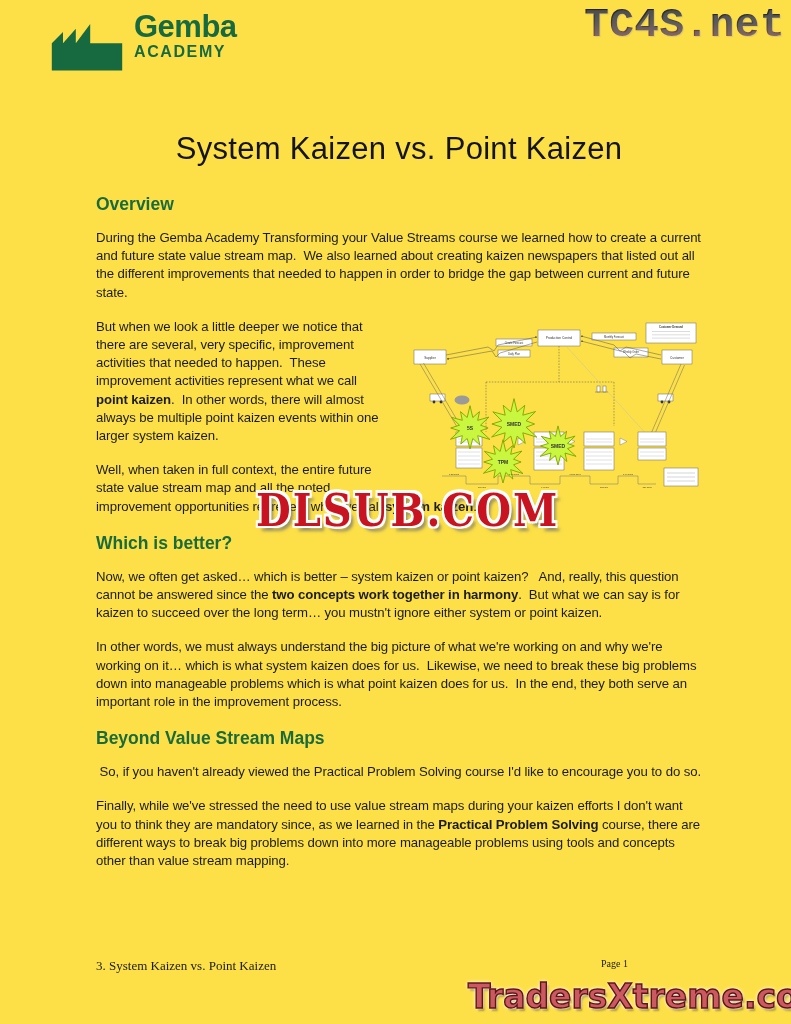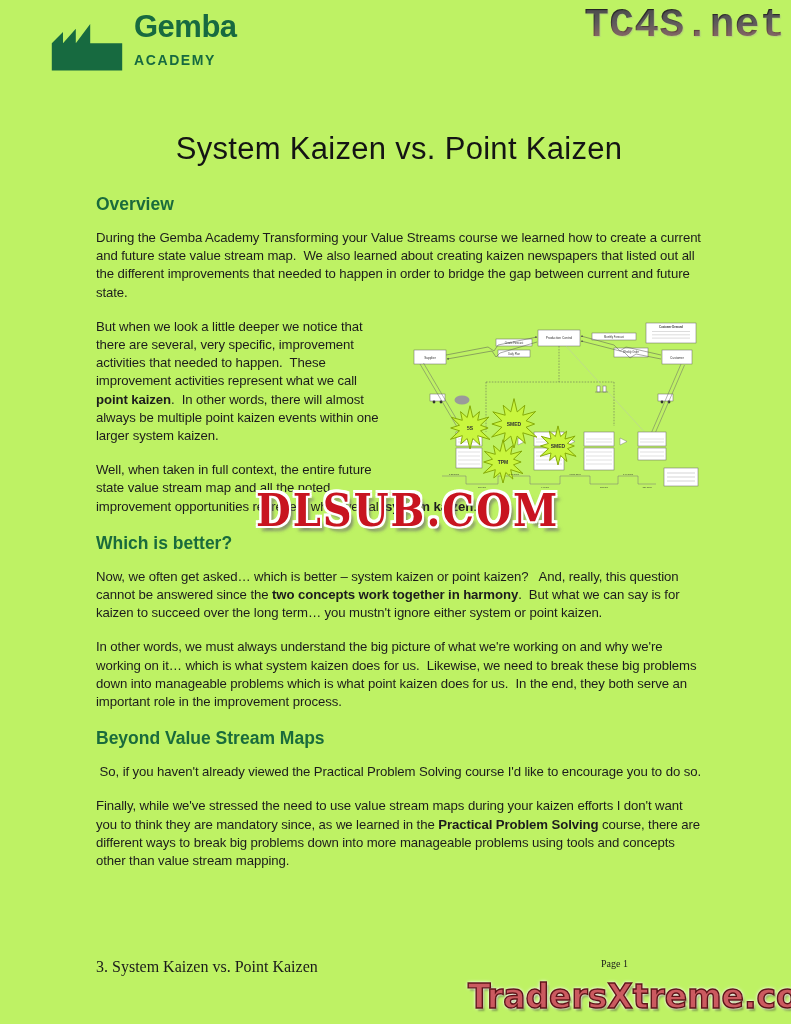--- a/index.html
+++ b/index.html
@@ -1,30 +1,30 @@
 <!DOCTYPE html>
 <html><head>
 <meta charset="utf-8">
 <style>
   * { box-sizing: border-box; margin: 0; padding: 0; }
   html,body { background:#fff; }
   .page {
     position: relative;
     width: 791px; height: 1024px;
-    background: #bef264;
+    background: #fde047;
     overflow: hidden;
     font-family: "Liberation Sans", sans-serif;
   }
 
   
   .logo { position:absolute; top:8px; left:46px; display:flex; align-items:flex-start; }
   .logo-icon { width:82px; height:64px; }
   .logo-text { margin:4px 0 0 6px; color:#176a40; }
   .logo-name { font-size:31px; font-weight:bold; letter-spacing:-0.5px; line-height:30px; }
-  .logo-sub  { font-size:14px; font-weight:bold; letter-spacing:1.6px; line-height:20px;margin-top:8px; }
+  .logo-sub  { font-size:16px; font-weight:bold; letter-spacing:1.6px; line-height:20px; }
 
   
   .wm { position:absolute; white-space:nowrap; pointer-events:none; }
   .wm-tc4s {
     top:2px; right:6px;
     font-family:Liberation Mono, monospace; font-weight:bold; font-size:41px; letter-spacing:0.5px;
     background:linear-gradient(180deg,#202020 15%,#3a3636 45%,#7c4a46 78%,#96605a 100%);
     -webkit-background-clip:text; background-clip:text; color:transparent;
     text-shadow:1px 1px 1px rgba(160,160,160,0.35);
   }
@@ -58,21 +58,21 @@
   .vsm-figure { float:right; width:302px; height:175px; margin:4px 0 0 12px; }
   .vsm-figure text { font-family:"Liberation Sans",sans-serif; fill:#333; }
   .t3   { font-size:3.2px; text-anchor:middle; }
   .t26  { font-size:2.6px; text-anchor:middle; }
   .t27b { font-size:2.7px; font-weight:bold; text-anchor:middle; }
   .burst { fill:#c9f63e; stroke:#7fa300; stroke-width:0.9; }
   .burst-label { font-size:5px; font-weight:bold; fill:#3d4b00; text-anchor:middle; }
   .micro { font-size:2.3px; fill:#777; text-anchor:middle; }
 
   
-  .footer-left  { position:absolute; left:96px;  top:958px; font-family:"Liberation Serif",serif; font-size:16px; color:#1a1a1a; }
+  .footer-left  { position:absolute; left:96px;  top:958px; font-family:"Liberation Serif",serif; font-size:13px; color:#1a1a1a; }
   .footer-right { position:absolute; left:601px; top:958px; font-family:"Liberation Serif",serif; font-size:10px; color:#1a1a1a; }
 </style>
 </head>
 <body>
 
 <div class="page">
 
   <div class="logo">
     <svg class="logo-icon" viewBox="0 0 100 80">
       <path d="M6,78 V44 L20,30 L20,44 L36,26 L36,44 L54,20 L54,44 L94,44 V78 Z" fill="#176a40"></path>

